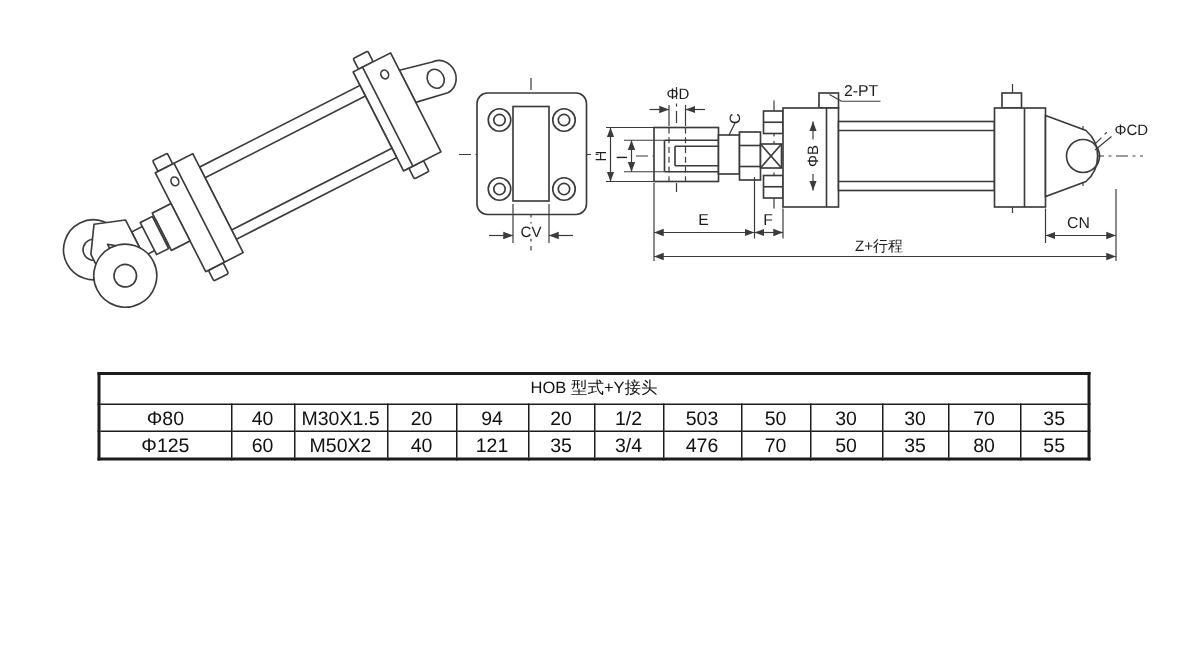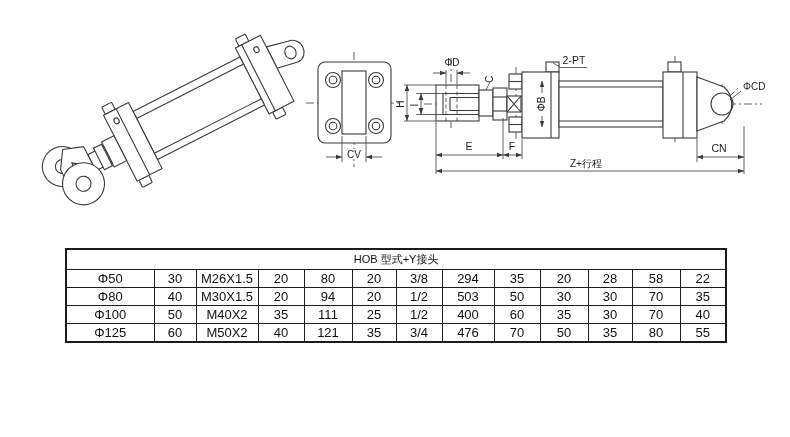--- a/index.html
+++ b/index.html
@@ -263,63 +263,33 @@
         <col style="width:48px">
       <col style="width:46px">
     </colgroup>
     <thead>
       <tr>
         <th colspan="13" class="title-cell">HOB 型式+Y接头</th>
       </tr>
     </thead>
     <tbody>
         <tr>
-          <td>Φ50</td>
-          <td>30</td>
-          <td>M26X1.5</td>
-          <td>20</td>
-          <td>80</td>
-          <td>20</td>
-          <td>3/8</td>
-          <td>294</td>
-          <td>35</td>
-          <td>20</td>
-          <td>28</td>
-          <td>58</td>
-          <td>22</td>
-        </tr>
-        <tr>
           <td>Φ80</td>
           <td>40</td>
           <td>M30X1.5</td>
           <td>20</td>
           <td>94</td>
           <td>20</td>
           <td>1/2</td>
           <td>503</td>
           <td>50</td>
           <td>30</td>
           <td>30</td>
           <td>70</td>
           <td>35</td>
-        </tr>
-        <tr>
-          <td>Φ100</td>
-          <td>50</td>
-          <td>M40X2</td>
-          <td>35</td>
-          <td>111</td>
-          <td>25</td>
-          <td>1/2</td>
-          <td>400</td>
-          <td>60</td>
-          <td>35</td>
-          <td>30</td>
-          <td>70</td>
-          <td>40</td>
         </tr>
         <tr>
           <td>Φ125</td>
           <td>60</td>
           <td>M50X2</td>
           <td>40</td>
           <td>121</td>
           <td>35</td>
           <td>3/4</td>
           <td>476</td>

